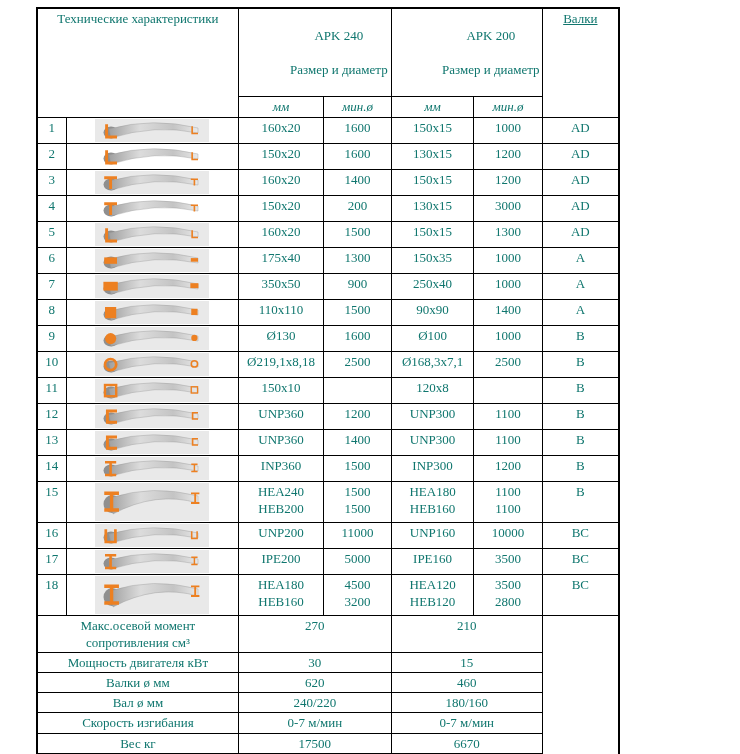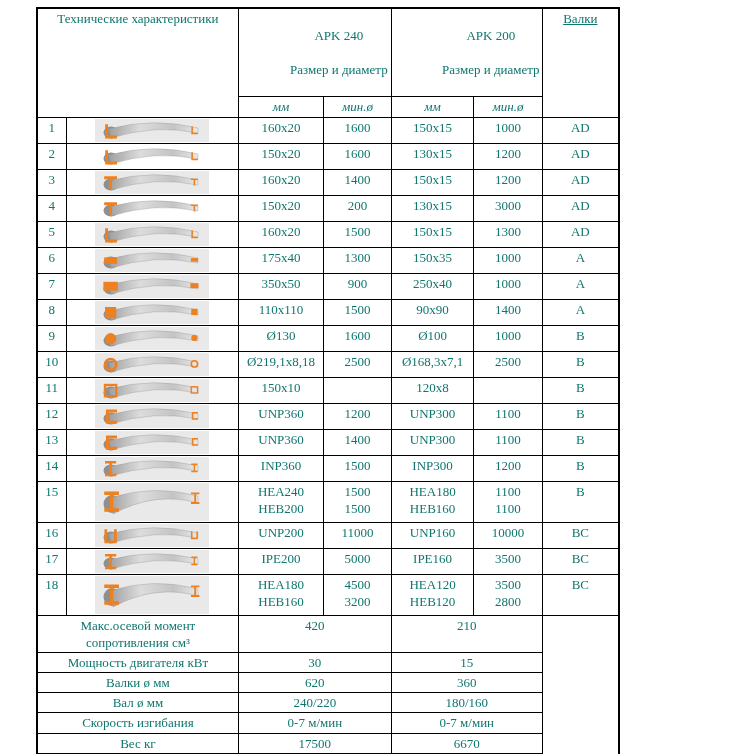--- a/index.html
+++ b/index.html
@@ -416,33 +416,33 @@
 HEB120</td>
           <td>3500
 2800</td>
           <td>BC</td>
         </tr>
       </tbody>
     <tbody id="summary-body">
         <tr>
           <td class="sum-label" colspan="2">Макс.осевой момент
 сопротивления см³</td>
-          <td colspan="2">420</td>
+          <td colspan="2">270</td>
           <td colspan="2">210</td>
           <td rowspan="7"></td>
         </tr>
         <tr>
           <td class="sum-label" colspan="2">Мощность двигателя кВт</td>
           <td colspan="2">30</td>
           <td colspan="2">15</td>
         </tr>
         <tr>
           <td class="sum-label" colspan="2">Валки ø мм</td>
           <td colspan="2">620</td>
-          <td colspan="2">360</td>
+          <td colspan="2">460</td>
         </tr>
         <tr>
           <td class="sum-label" colspan="2">Вал ø мм</td>
           <td colspan="2">240/220</td>
           <td colspan="2">180/160</td>
         </tr>
         <tr>
           <td class="sum-label" colspan="2">Скорость изгибания</td>
           <td colspan="2">0-7 м/мин</td>
           <td colspan="2">0-7 м/мин</td>

